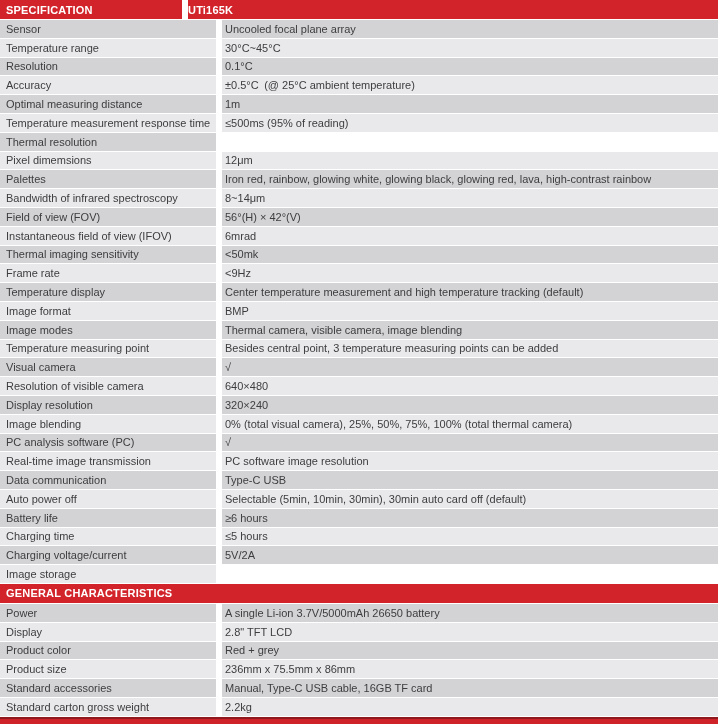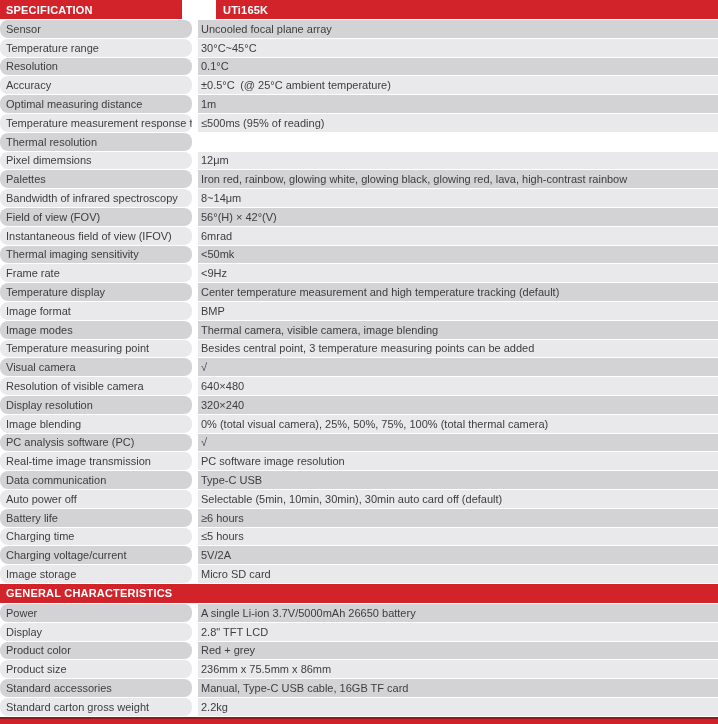--- a/index.html
+++ b/index.html
@@ -28,21 +28,21 @@
   .header-cell {
     background: var(--accent, #d2232a);
     color: #ffffff;
     font-weight: bold;
     font-size: 11px;
     letter-spacing: 0.2px;
     display: flex;
     align-items: center;
   }
   .header-row .label-cell { width: 182px; padding-left: 6px; }
-  .header-row .value-cell { flex: 1; padding-left: 7px; margin-left: 28px; }
+  .header-row .value-cell { flex: 1; padding-left: 0; }
   .header-gap { width: 6px; background: #ffffff; }
   .header-row.full {
     background: var(--accent, #d2232a);
   }
   .header-row.full .full-cell {
     width: 100%;
     padding-left: 6px;
   }
   
   .row {
@@ -53,21 +53,21 @@
     border-bottom: 1px solid #ffffff;
   }
   .row .cell {
     font-size: 11px;
     color: #3d3d3f;
     display: flex;
     align-items: center;
     overflow: hidden;
     white-space: nowrap;
   }
-  .row .label-cell { width: 192px; padding-left: 6px; border-radius: 8px; }
+  .row .label-cell { width: 216px; padding-left: 6px; }
   .row .gap { width: 6px; background: #ffffff; }
   .row .value-cell { flex: 1; padding-left: 3px; }
   .row.gray .cell  { background: var(--row-gray, #d3d3d5); }
   .row.light .cell { background: var(--row-light, #e9e9eb); text-align: center; }
   
   .bottom-bar {
     flex: 0 0 7px;
     height: 7px;
     background: var(--accent-dark, #cf2128);
     border-top: 2px solid #8e1a1f;
@@ -195,21 +195,20 @@
         <div class="cell label-cell">Charging time</div>
         <div class="gap"></div>
         <div class="cell value-cell">≤5 hours</div>
       </div><div class="row gray">
         <div class="cell label-cell">Charging voltage/current</div>
         <div class="gap"></div>
         <div class="cell value-cell">5V/2A</div>
       </div><div class="row light">
         <div class="cell label-cell">Image storage</div>
         <div class="gap"></div>
-        <div class="cell value-cell">Micro SD card</div>
       </div></div>
 
   <div class="header-row full">
     <div class="header-cell full-cell">GENERAL CHARACTERISTICS</div>
   </div>
 
   <div id="general-rows" style="display:contents;"><div class="row gray">
         <div class="cell label-cell">Power</div>
         <div class="gap"></div>
         <div class="cell value-cell">A single Li-ion 3.7V/5000mAh 26650 battery</div>

